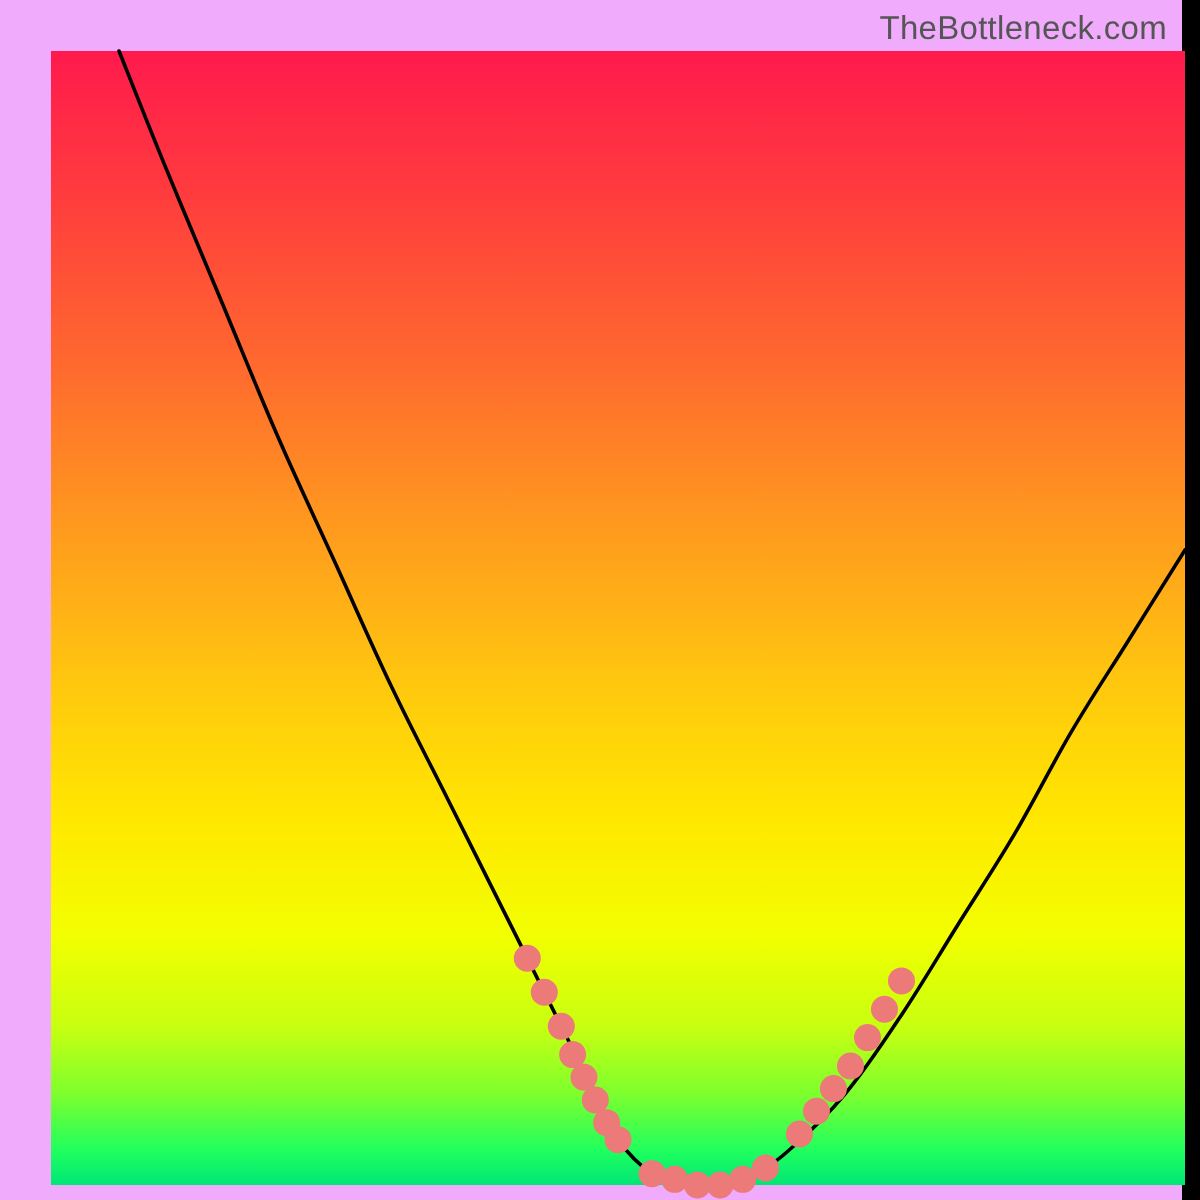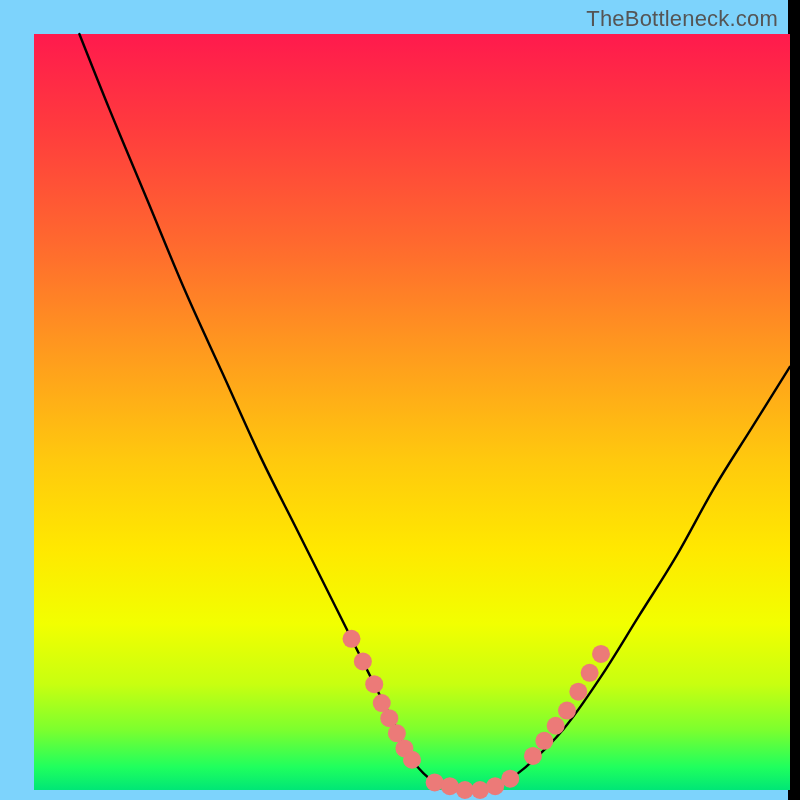--- a/index.html
+++ b/index.html
@@ -10,21 +10,21 @@
     background: #000;
     overflow: hidden;
     font-family: Arial, Helvetica, sans-serif;
   }
   .frame {
     position: absolute;
     left: 0;
     top: 0;
     width: 788px;
     height: 800px;
-    background: #7dd3fc;
+    background: #f0abfc;
   }
   .plot-area {
     position: absolute;
     left: 34px;
     top: 34px;
     width: 756px;
     height: 756px;
     
     background: linear-gradient(
       to bottom,

